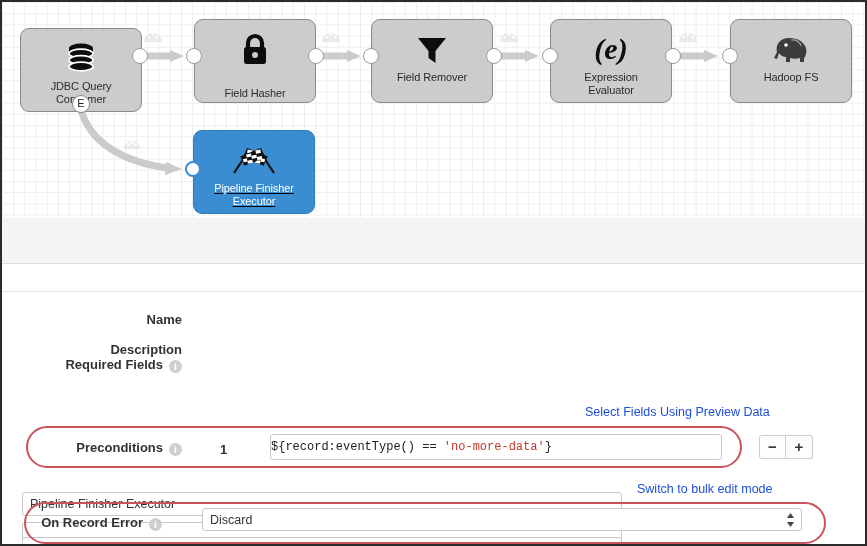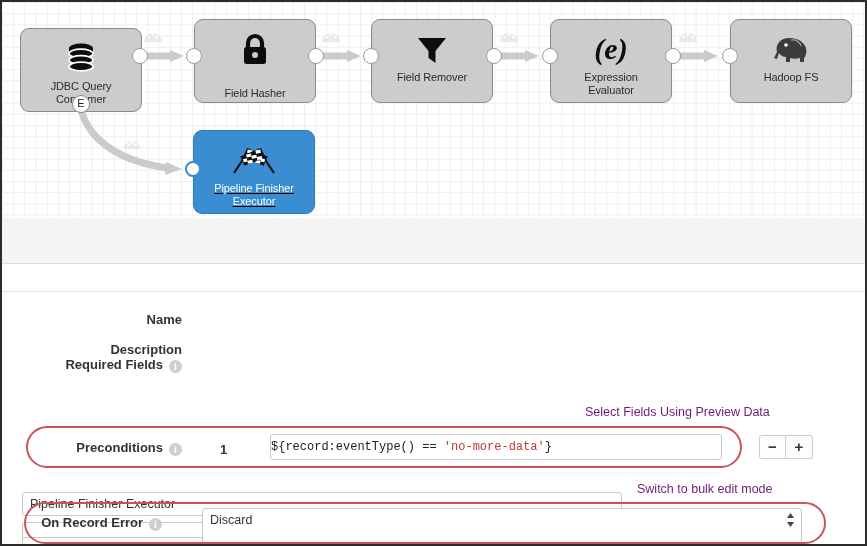--- a/index.html
+++ b/index.html
@@ -170,21 +170,21 @@
     background: #ffffff;
     resize: none;
     font-size: 12.5px;
     padding: 3px 7px;
     font-family: "Liberation Sans", sans-serif;
     outline: none;
   }
   .link-blue {
     position: absolute;
     font-size: 12.5px;
-    color: #701a75;
+    color: #1d4ed8;
     text-decoration: none;
     cursor: pointer;
   }
 
   
   #pre-index {
     position: absolute;
     left: 218px; top: 440px;
     font-size: 13px;
     font-weight: bold;
@@ -222,21 +222,21 @@
     line-height: 21px;
     cursor: pointer;
   }
   #btn-minus { left: 757px; border-radius: 3px 0 0 3px; }
   #btn-plus  { left: 784px; border-radius: 0 3px 3px 0; border-left: none; }
 
   
   #sel-wrap {
     position: absolute;
     left: 200px; top: 506px;
-    width: 600px; height: 36px;
+    width: 600px; height: 23px;
   }
   #sel-box {
     width: 100%; height: 100%;
     box-sizing: border-box;
     border: 1px solid #c9c9c9;
     border-radius: 3px;
     background: #ffffff;
     font-size: 12.5px;
     color: #333333;
     line-height: 22px;

